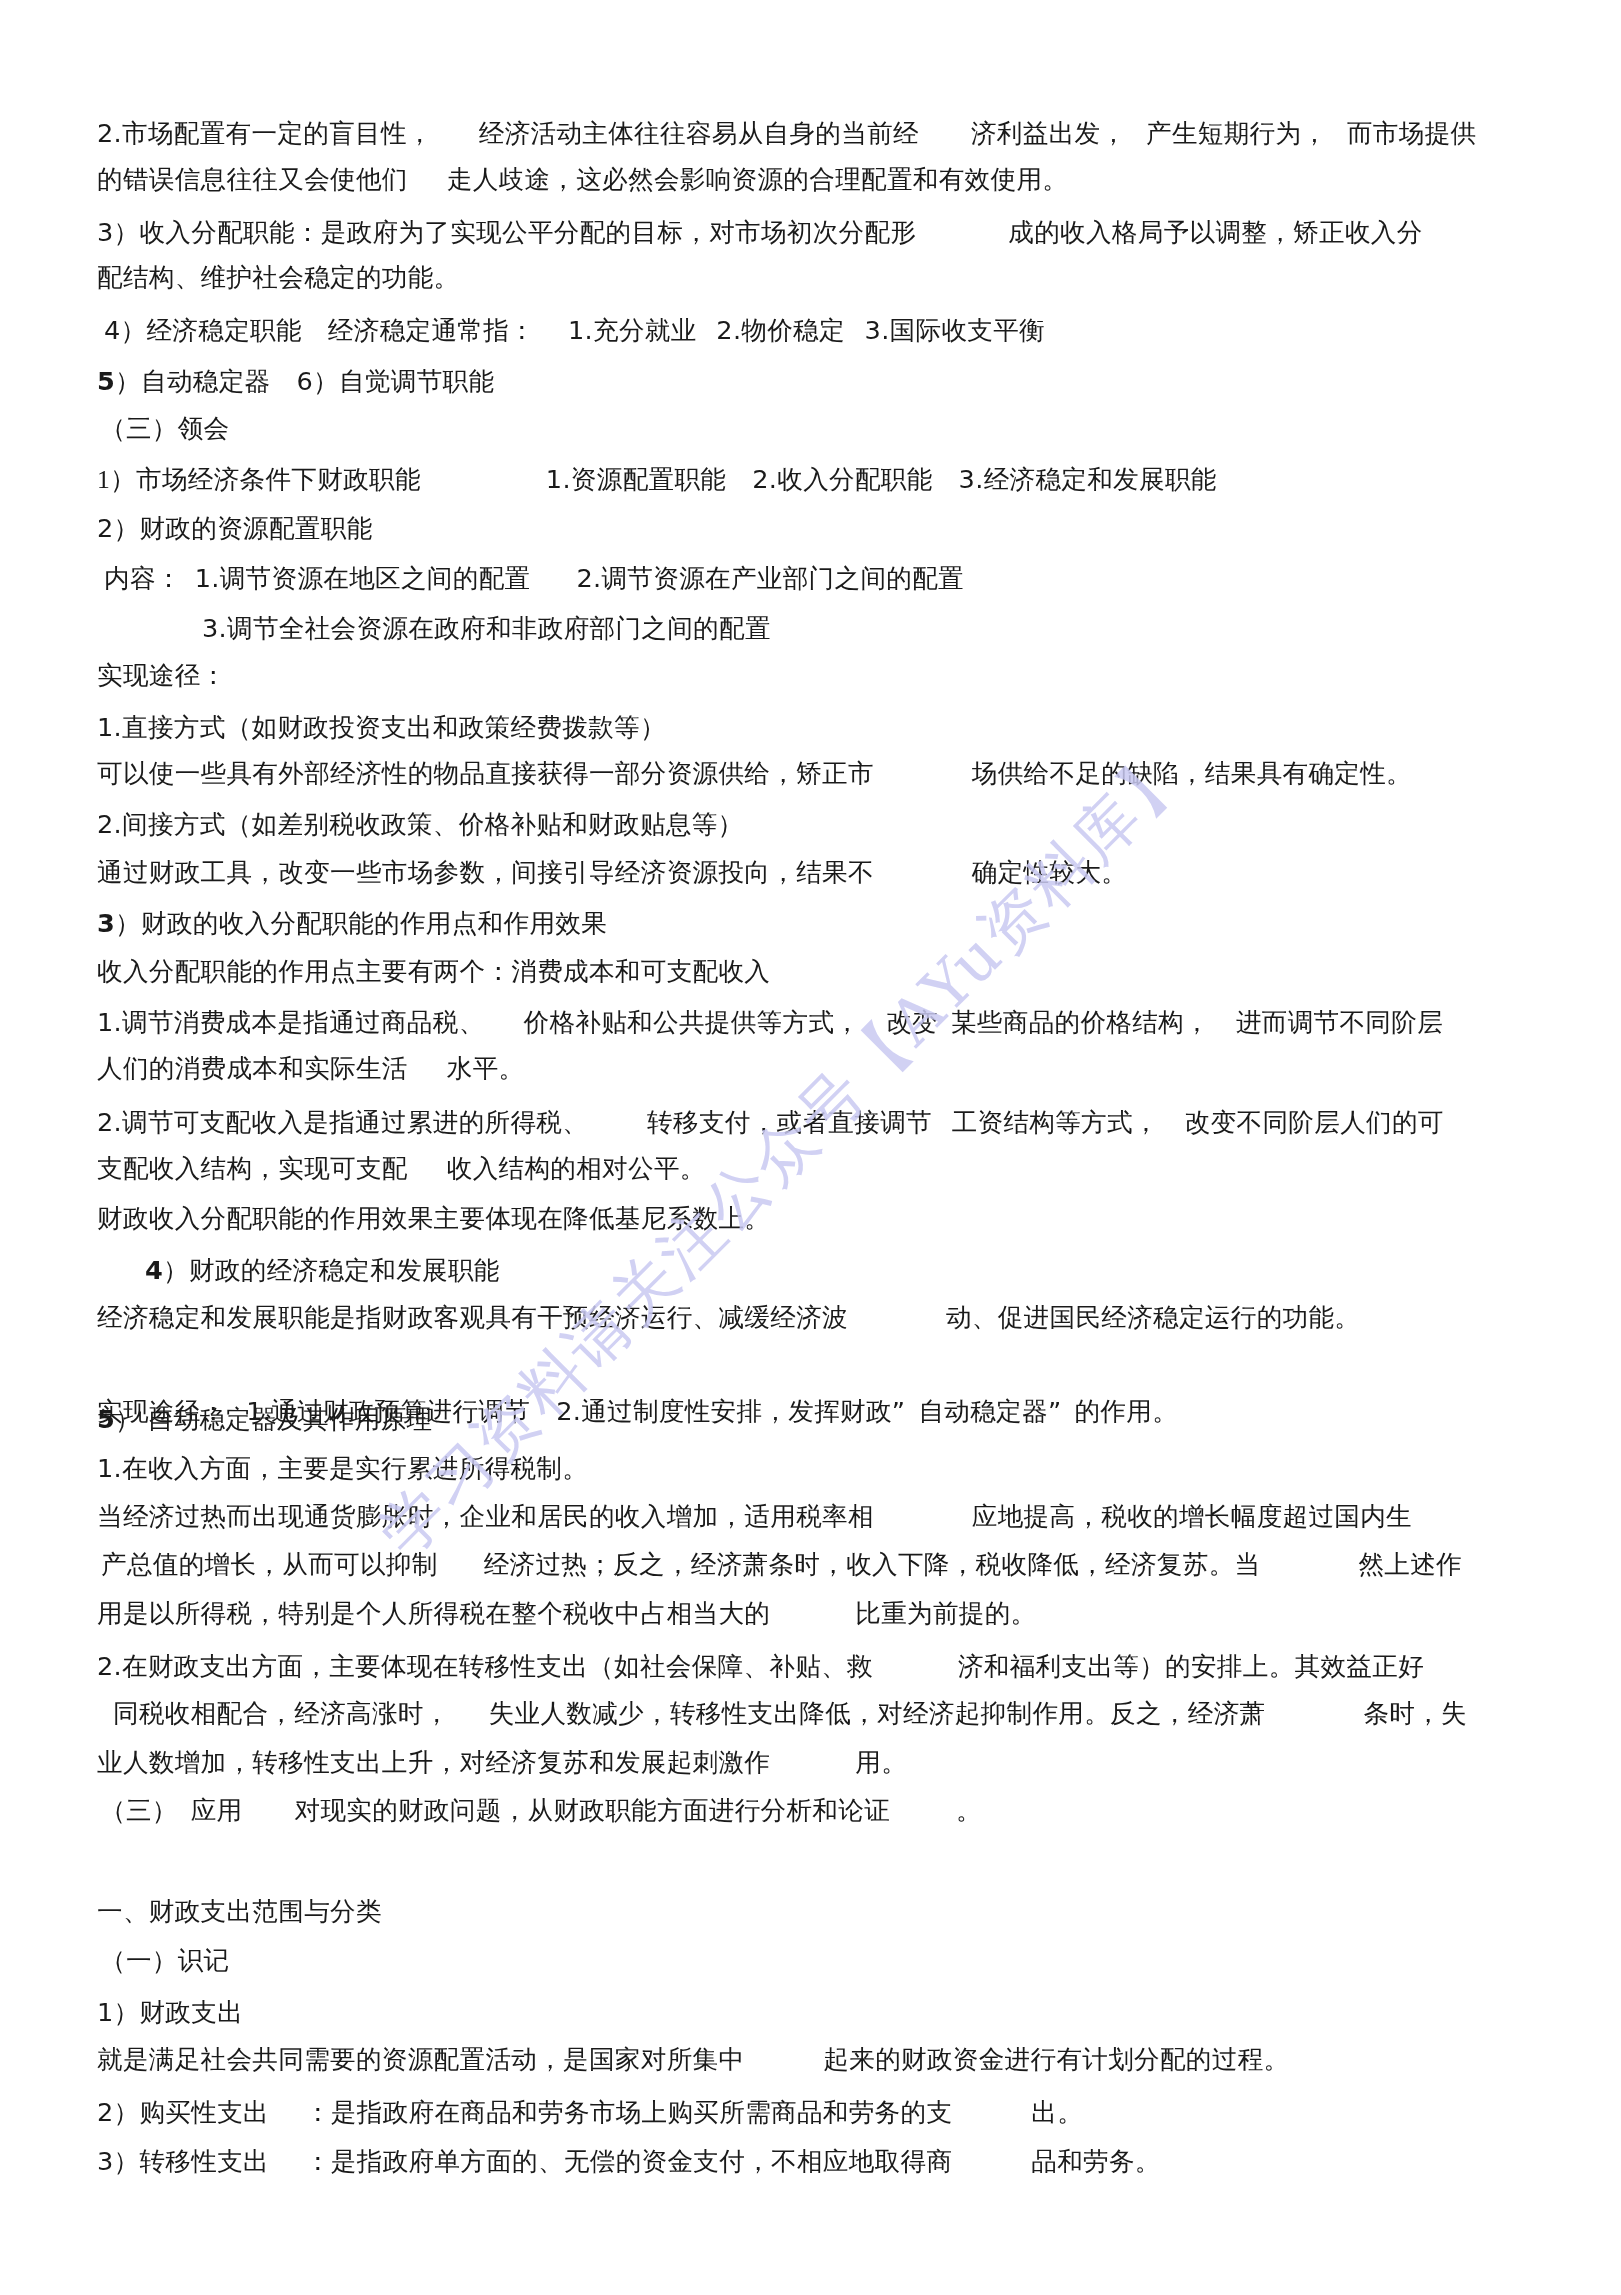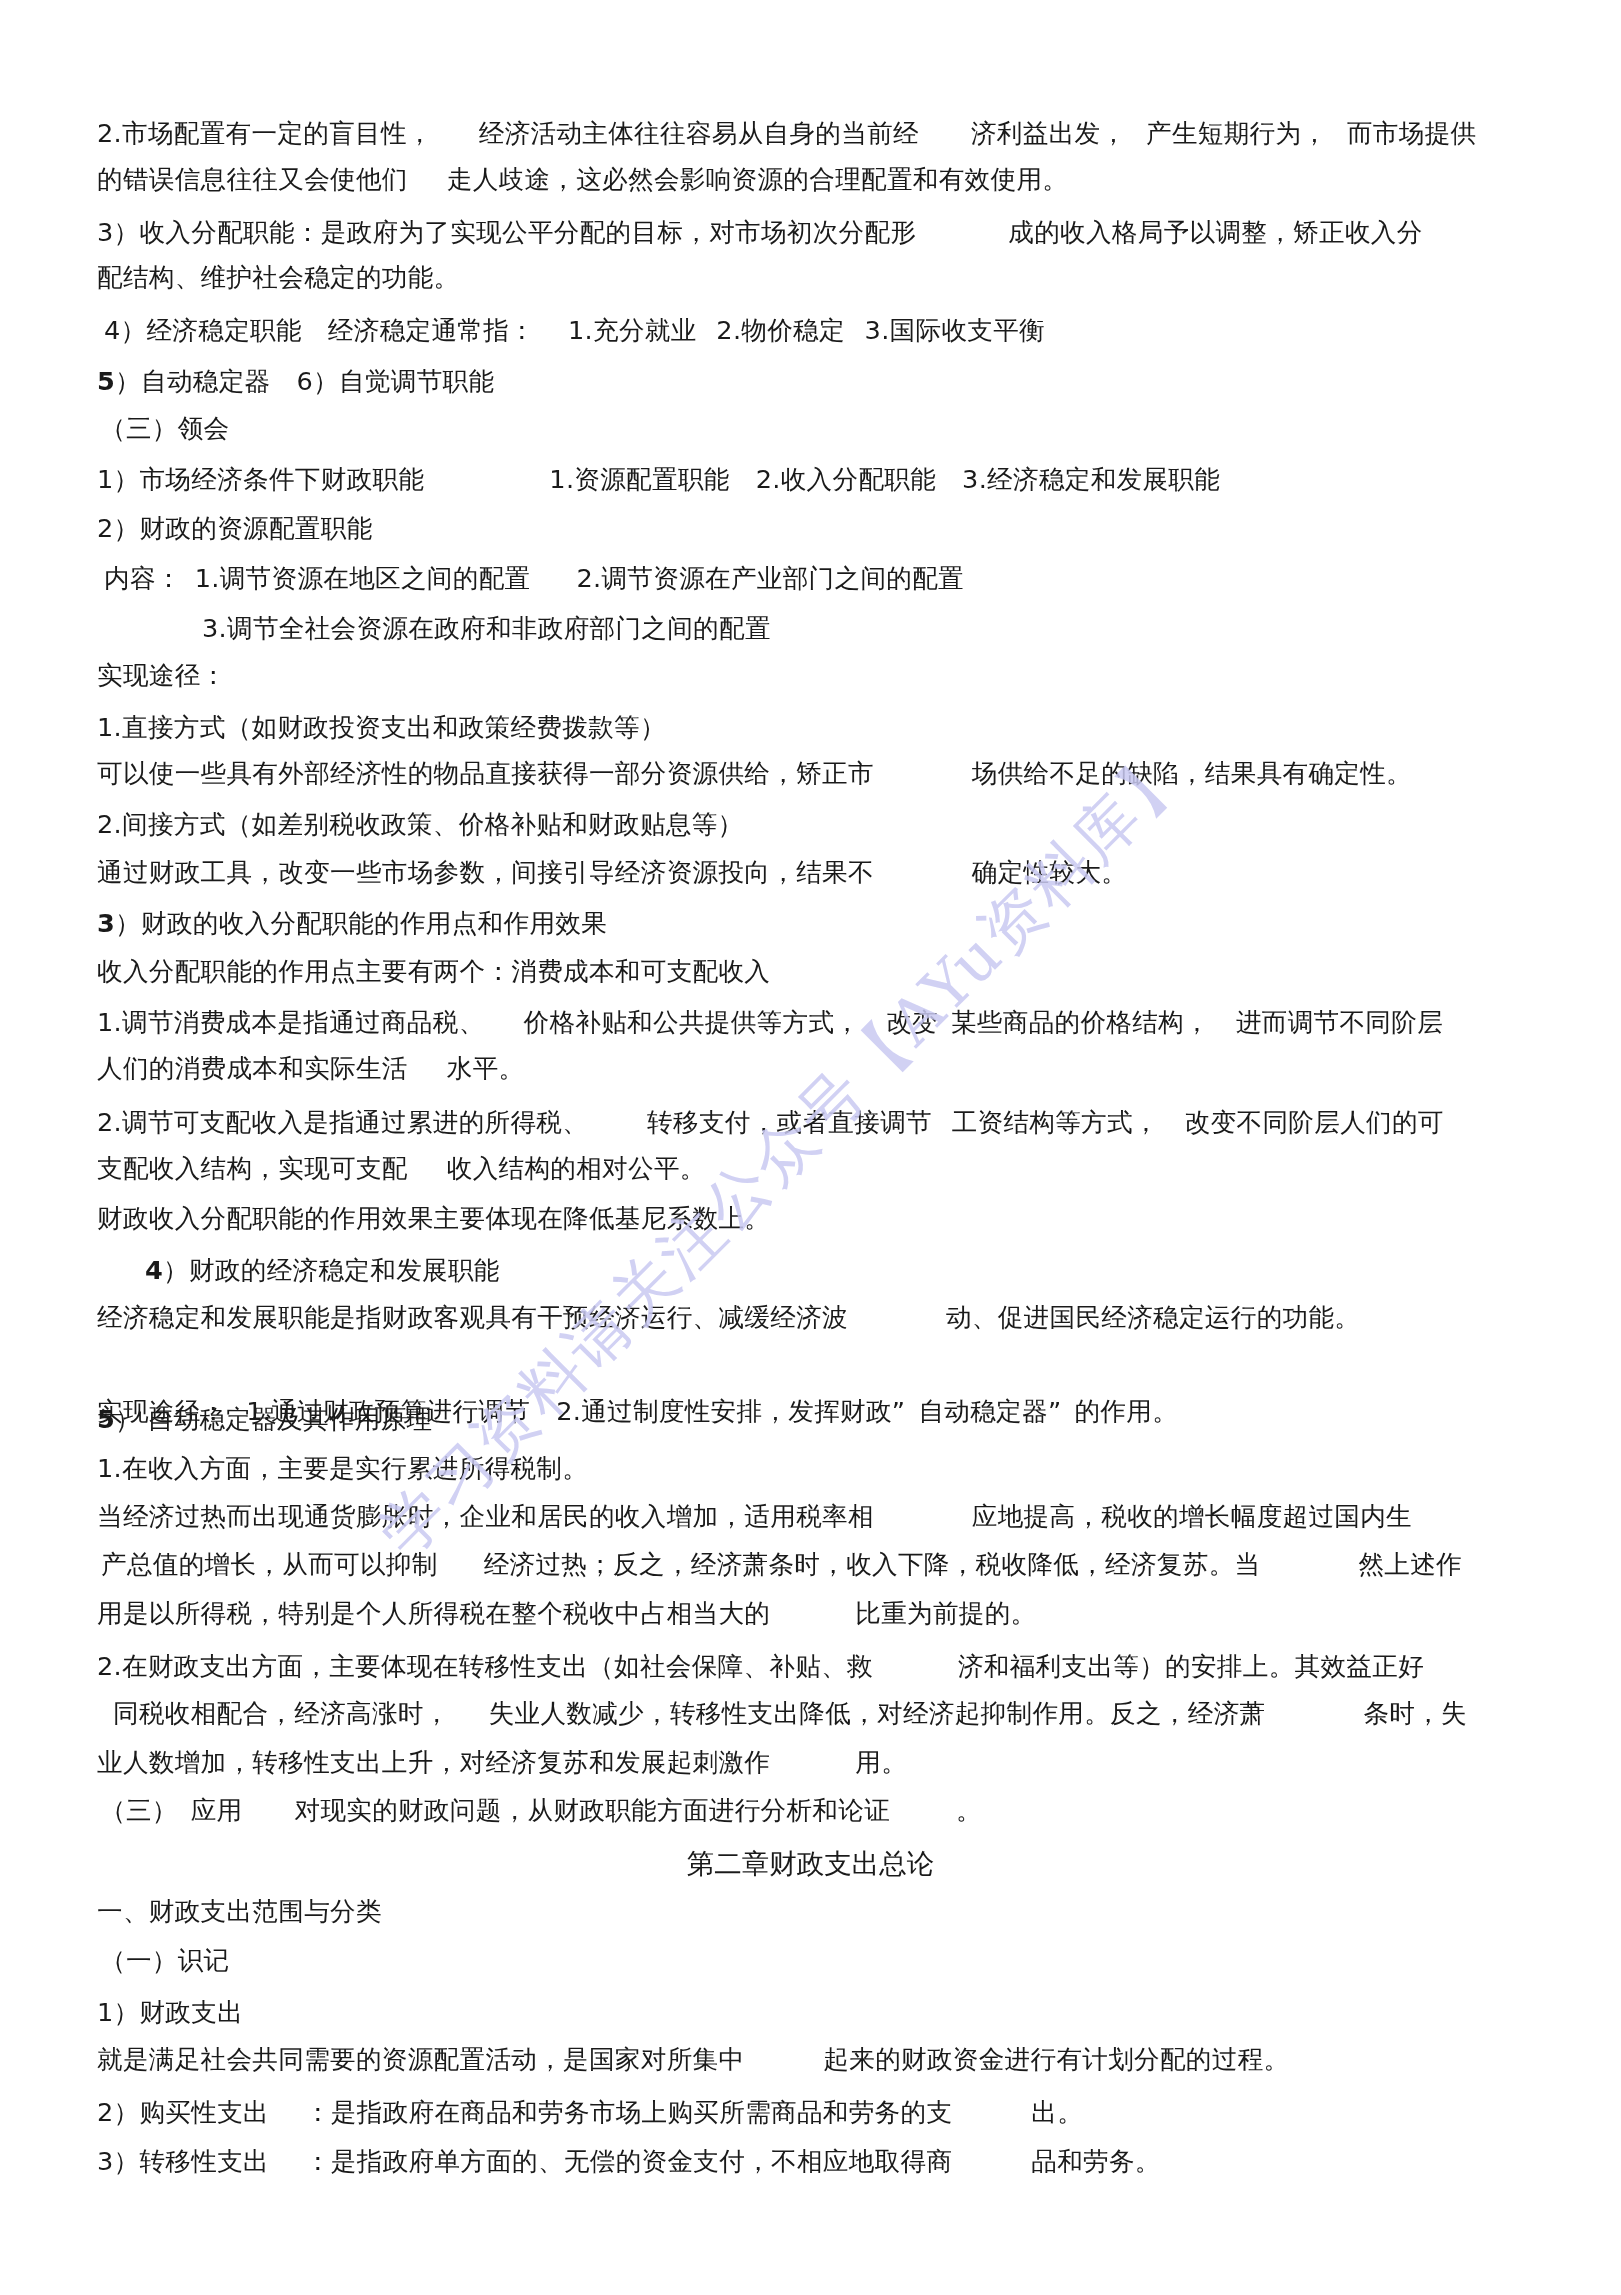--- a/index.html
+++ b/index.html
@@ -40,21 +40,21 @@
 
 <div class="page">
   <div id="lines">
       <div class="line" style="top: 118px; left: 97px;"><span class="seg" style="margin-left: 0px;">2.市场配置有一定的盲目性，</span><span class="seg" style="margin-left: 46px;">经济活动主体往往容易从自身的当前经</span><span class="seg" style="margin-left: 52px;">济利益出发，</span><span class="seg" style="margin-left: 19.7px;">产生短期行为，</span><span class="seg" style="margin-left: 19.7px;">而市场提供</span></div>
       <div class="line" style="top: 164px; left: 97px;"><span class="seg" style="margin-left: 0px;">的错误信息往往又会使他们</span><span class="seg" style="margin-left: 39px;">走人歧途，这必然会影响资源的合理配置和有效使用。</span></div>
       <div class="line" style="top: 217px; left: 97px;"><span class="seg" style="margin-left: 0px;">3）收入分配职能：是政府为了实现公平分配的目标，对市场初次分配形</span><span class="seg" style="margin-left: 92px;">成的收入格局予以调整，矫正收入分</span></div>
       <div class="line" style="top: 262px; left: 97px;"><span class="seg" style="margin-left: 0px;">配结构、维护社会稳定的功能。</span></div>
       <div class="line" style="top: 315px; left: 104px;"><span class="seg" style="margin-left: 0px;">4）经济稳定职能</span><span class="seg" style="margin-left: 26px;">经济稳定通常指：</span><span class="seg" style="margin-left: 33px;">1.充分就业</span><span class="seg" style="margin-left: 19.7px;">2.物价稳定</span><span class="seg" style="margin-left: 19.7px;">3.国际收支平衡</span></div>
       <div class="line" style="top: 366px; left: 97px;"><span class="seg" style="margin-left: 0px;"><b>5</b>）自动稳定器</span><span class="seg" style="margin-left: 26px;">6）自觉调节职能</span></div>
       <div class="line" style="top: 413px; left: 100px;"><span class="seg" style="margin-left: 0px;">（三）领会</span></div>
-      <div class="line" style="top: 464px; left: 97px;"><span class="seg" style="margin-left: 0px;">1）市场经济条件下财政职能</span><span class="seg" style="margin-left: 125px;">1.资源配置职能</span><span class="seg" style="margin-left: 26px;">2.收入分配职能</span><span class="seg" style="margin-left: 26px;">3.经济稳定和发展职能</span></div>
+      <div class="line" style="top: 464px; left: 97px;"><span class="seg" style="margin-left: 0px; font-family: Liberation Serif, serif;">1）市场经济条件下财政职能</span><span class="seg" style="margin-left: 125px;">1.资源配置职能</span><span class="seg" style="margin-left: 26px;">2.收入分配职能</span><span class="seg" style="margin-left: 26px;">3.经济稳定和发展职能</span></div>
       <div class="line" style="top: 513px; left: 97px;"><span class="seg" style="margin-left: 0px;">2）财政的资源配置职能</span></div>
       <div class="line" style="top: 563px; left: 104px;"><span class="seg" style="margin-left: 0px;">内容：</span><span class="seg" style="margin-left: 13px;">1.调节资源在地区之间的配置</span><span class="seg" style="margin-left: 46px;">2.调节资源在产业部门之间的配置</span></div>
       <div class="line" style="top: 613px; left: 202px;"><span class="seg" style="margin-left: 0px;">3.调节全社会资源在政府和非政府部门之间的配置</span></div>
       <div class="line" style="top: 660px; left: 97px;"><span class="seg" style="margin-left: 0px;">实现途径：</span></div>
       <div class="line" style="top: 712px; left: 97px;"><span class="seg" style="margin-left: 0px;">1.直接方式（如财政投资支出和政策经费拨款等）</span></div>
       <div class="line" style="top: 758px; left: 97px;"><span class="seg" style="margin-left: 0px;">可以使一些具有外部经济性的物品直接获得一部分资源供给，矫正市</span><span class="seg" style="margin-left: 98px;">场供给不足的缺陷，结果具有确定性。</span></div>
       <div class="line" style="top: 809px; left: 97px;"><span class="seg" style="margin-left: 0px;">2.间接方式（如差别税收政策、价格补贴和财政贴息等）</span></div>
       <div class="line" style="top: 857px; left: 97px;"><span class="seg" style="margin-left: 0px;">通过财政工具，改变一些市场参数，间接引导经济资源投向，结果不</span><span class="seg" style="margin-left: 98px;">确定性较大。</span></div>
       <div class="line" style="top: 908px; left: 97px;"><span class="seg" style="margin-left: 0px;"><b>3</b>）财政的收入分配职能的作用点和作用效果</span></div>
       <div class="line" style="top: 956px; left: 97px;"><span class="seg" style="margin-left: 0px;">收入分配职能的作用点主要有两个：消费成本和可支配收入</span></div>
@@ -75,16 +75,15 @@
       <div class="line" style="top: 1698px; left: 97px;"><span class="seg" style="margin-left: 16px;">同税收相配合，经济高涨时，</span><span class="seg" style="margin-left: 39px;">失业人数减少，转移性支出降低，对经济起抑制作用。反之，经济萧</span><span class="seg" style="margin-left: 98px;">条时，失</span></div>
       <div class="line" style="top: 1747px; left: 97px;"><span class="seg" style="margin-left: 0px;">业人数增加，转移性支出上升，对经济复苏和发展起刺激作</span><span class="seg" style="margin-left: 85px;">用。</span></div>
       <div class="line" style="top: 1795px; left: 100px;"><span class="seg" style="margin-left: 0px;">（三）</span><span class="seg" style="margin-left: 13px;">应用</span><span class="seg" style="margin-left: 52px;">对现实的财政问题，从财政职能方面进行分析和论证</span><span class="seg" style="margin-left: 66px;">。</span></div>
       <div class="line" style="top: 1896px; left: 97px;"><span class="seg" style="margin-left: 0px;">一、财政支出范围与分类</span></div>
       <div class="line" style="top: 1945px; left: 100px;"><span class="seg" style="margin-left: 0px;">（一）识记</span></div>
       <div class="line" style="top: 1997px; left: 97px;"><span class="seg" style="margin-left: 0px;">1）财政支出</span></div>
       <div class="line" style="top: 2044px; left: 97px;"><span class="seg" style="margin-left: 0px;">就是满足社会共同需要的资源配置活动，是国家对所集中</span><span class="seg" style="margin-left: 79px;">起来的财政资金进行有计划分配的过程。</span></div>
       <div class="line" style="top: 2097px; left: 97px;"><span class="seg" style="margin-left: 0px;">2）购买性支出</span><span class="seg" style="margin-left: 36px;">：是指政府在商品和劳务市场上购买所需商品和劳务的支</span><span class="seg" style="margin-left: 79px;">出。</span></div>
       <div class="line" style="top: 2146px; left: 97px;"><span class="seg" style="margin-left: 0px;">3）转移性支出</span><span class="seg" style="margin-left: 36px;">：是指政府单方面的、无偿的资金支付，不相应地取得商</span><span class="seg" style="margin-left: 79px;">品和劳务。</span></div>
     </div>
-  <div class="heading-center" id="chapter-heading" style="top: 1846px;">第二章财政支出总论</div>
   <div class="watermark" id="watermark" style="color: rgb(201, 201, 242);">学习资料请关注公众号【AYu资料库】</div>
 </div>
 
 
 </body></html>

